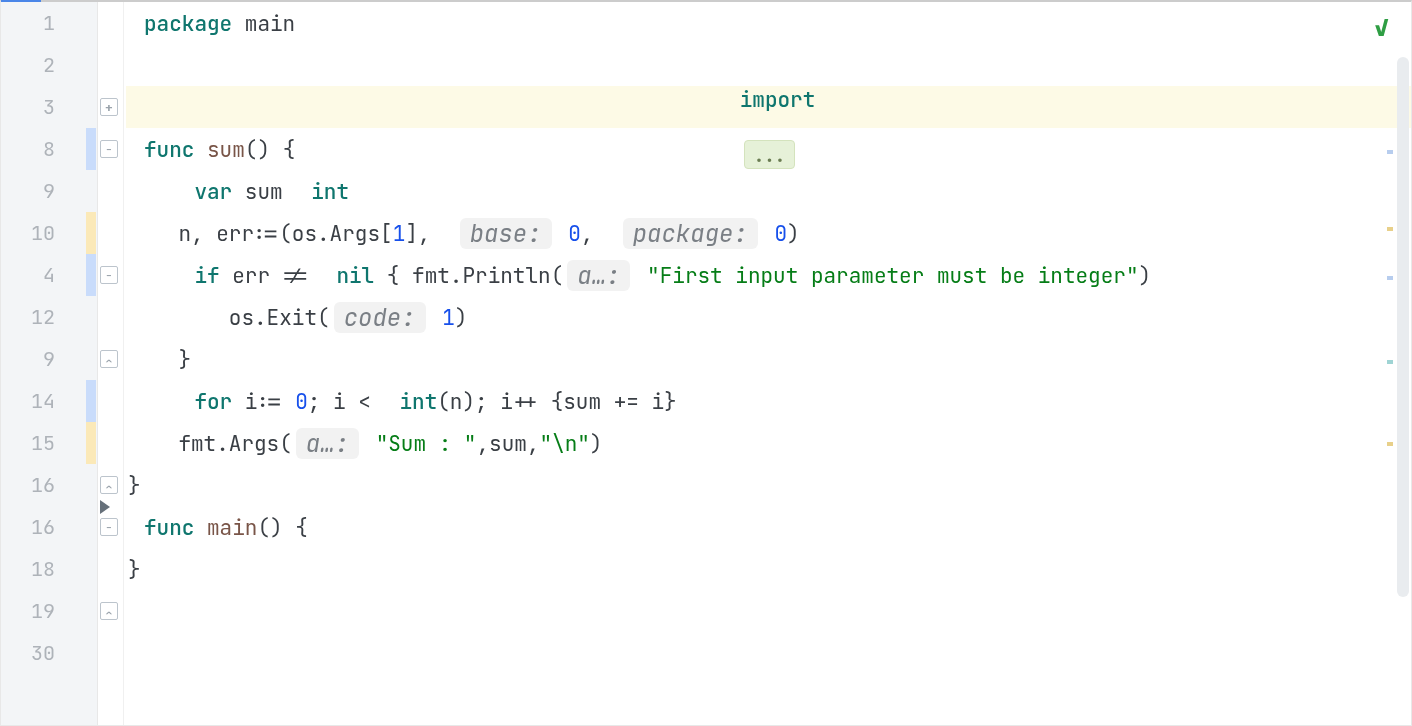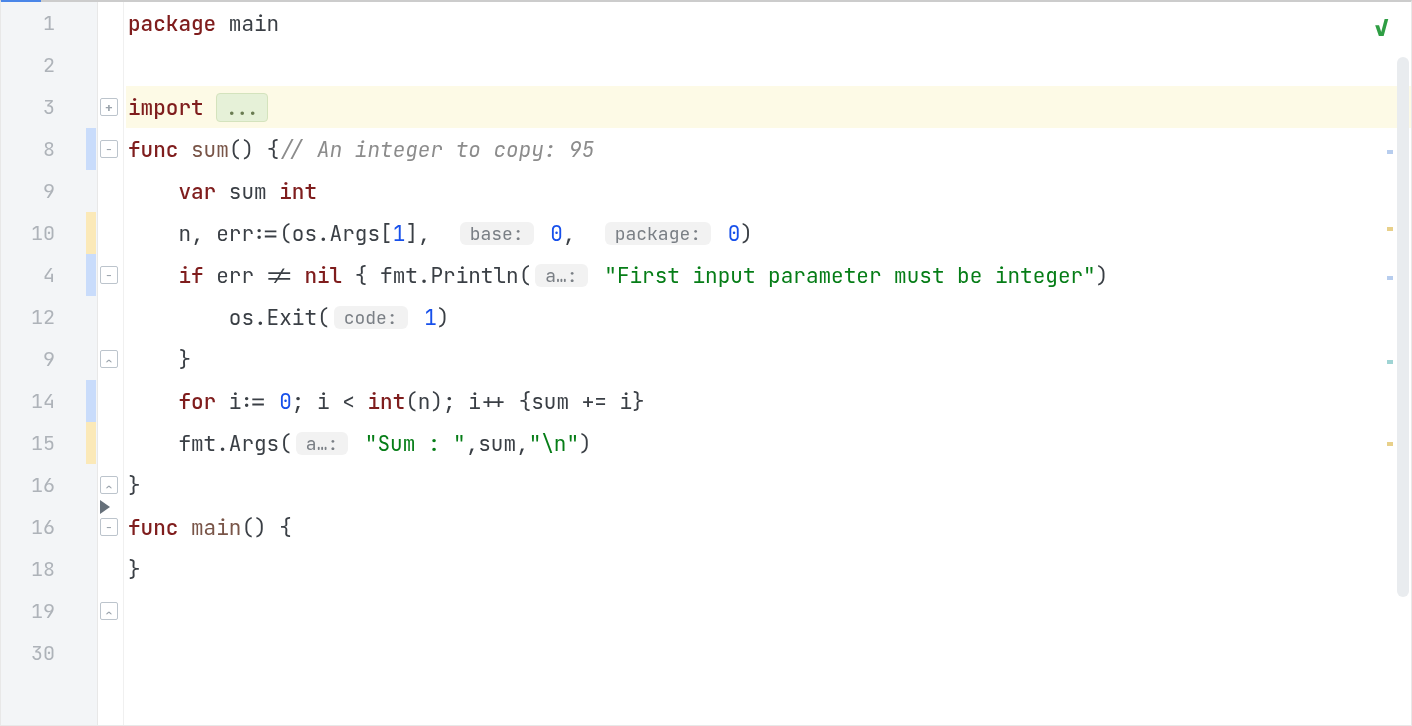--- a/index.html
+++ b/index.html
@@ -83,42 +83,43 @@
     padding-left: 2px;
     overflow: hidden;
   }
   .row {
     height: 42px;
     display: flex;
     align-items: center;
     white-space: pre;
     padding-left: 2px;
   }
-  .row.hl-y { background: #fdfae6; }
-  .kw { color: #7f1d1d; font-weight: 500; }
+  .row.hl-y { background: #fdfae6; flex-direction: column; }
+  .kw { color: #0f766e; font-weight: 500; margin-left: 16px; }
   .ident { color: #3a3f45; }
   .fn { color: #795548; }
   .pkg { color: #3a3f45; }
   .comment { color: #8c8c8c; font-style: italic; }
   .num { color: #1750eb; }
   .str { color: #067d17; }
   .fold-pill {
     background: #e6f1d8;
     border-radius: 4px;
     padding: 0 6px;
     color: #6a7c52;
     border: 1px solid #d4e3bd;
   }
   .hint {
     background: #f2f2f2;
     color: #7a7f85;
     border-radius: 6px;
     padding: 0 10px;
-    font-size: 18px;
+    font-size: 24px;
     margin: 11px 4px;
+    font-style: italic;
   }
   .check {
     position: absolute; top: 10px; right: 22px;
     color: #2f9e44; font-size: 24px; font-weight: bold;
   }
   .scrollbar {
     position: absolute; right: 2px; top: 55px;
     width: 12px; height: 540px;
     background: #e9ecef; border-radius: 6px;
   }
@@ -189,21 +190,20 @@
 
     <div class="row hl-y">
       <span class="kw">import</span><span> </span>
       <span class="fold-pill">...</span>
     </div>
 
     <div class="row">
       <span class="kw">func</span><span> </span>
       <span class="fn">sum</span>
       <span class="ident">() {</span>
-      <span class="comment">// An integer to copy: 95</span>
     </div>
 
     <div class="row">
       <span>    </span>
       <span class="kw">var</span><span> </span>
       <span class="ident">sum</span><span> </span>
       <span class="kw">int</span>
     </div>
 
     <div class="row">

